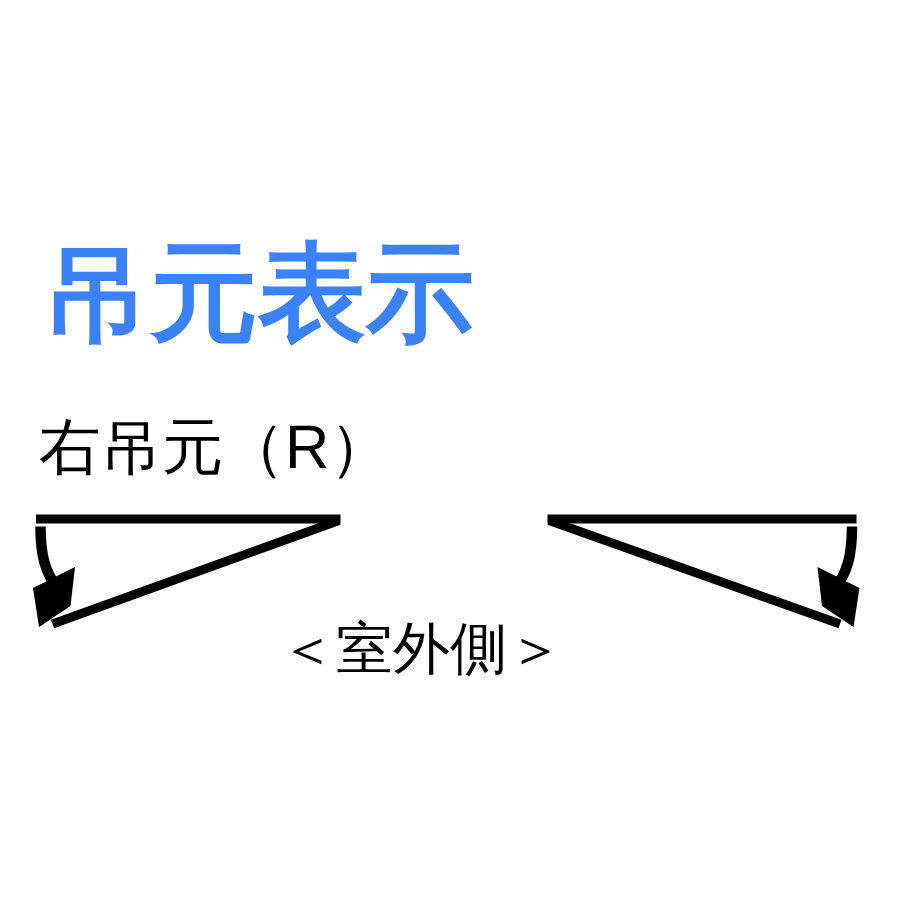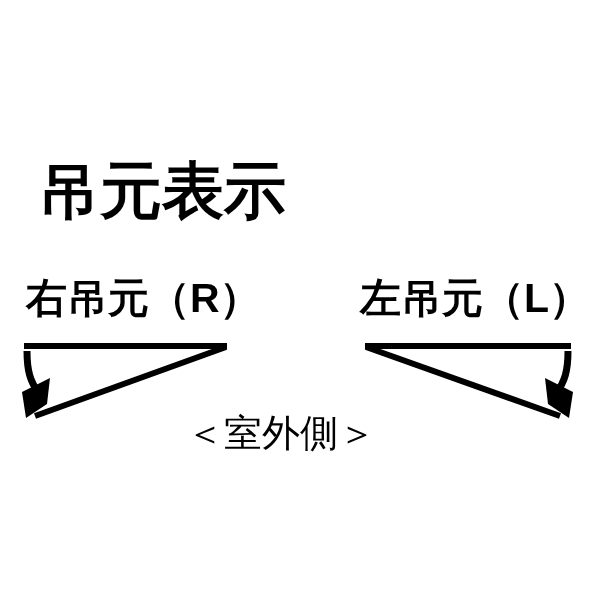--- a/index.html
+++ b/index.html
@@ -16,35 +16,34 @@
     height: 600px;
     background: #ffffff;
     overflow: hidden;
   }
 
   
   .title {
     position: absolute;
     left: 28px;
     top: 160px;
-    font-size: 62px;
+    font-size: 72px;
     font-weight: bold;
     line-height: 1;
-    color: #000000;
+    color: #3b82f6;
     letter-spacing: 0px;
     white-space: nowrap;
-    margin-left: 10px;
   }
 
   
   .side-label {
     position: absolute;
     top: 278px;
     font-size: 41px;
-    font-weight: bold;
+    font-weight: normal;
     line-height: 1;
     color: #000000;
     white-space: nowrap;
   }
   .side-label.left  { left: 26px; }
   .side-label.right { left: 360px; }
 
   
   .center-caption {
     position: absolute;
@@ -86,21 +85,20 @@
 </style>
 </head>
 <body>
 
 <div id="stage">
 
   <div class="title">吊元表示</div>
 
   <div class="side-label left">右吊元（R）</div>
 
-  <div class="side-label right">左吊元（L）</div>
 
   <div class="center-caption">＜室外側＞</div>
 
   <svg class="diagram-svg" viewBox="0 0 600 600">
 
     <g>
 
       <line class="stroke-line" x1="24" y1="346" x2="227" y2="346"></line>
 
       <line class="stroke-line" x1="226" y1="347" x2="35" y2="416"></line>

